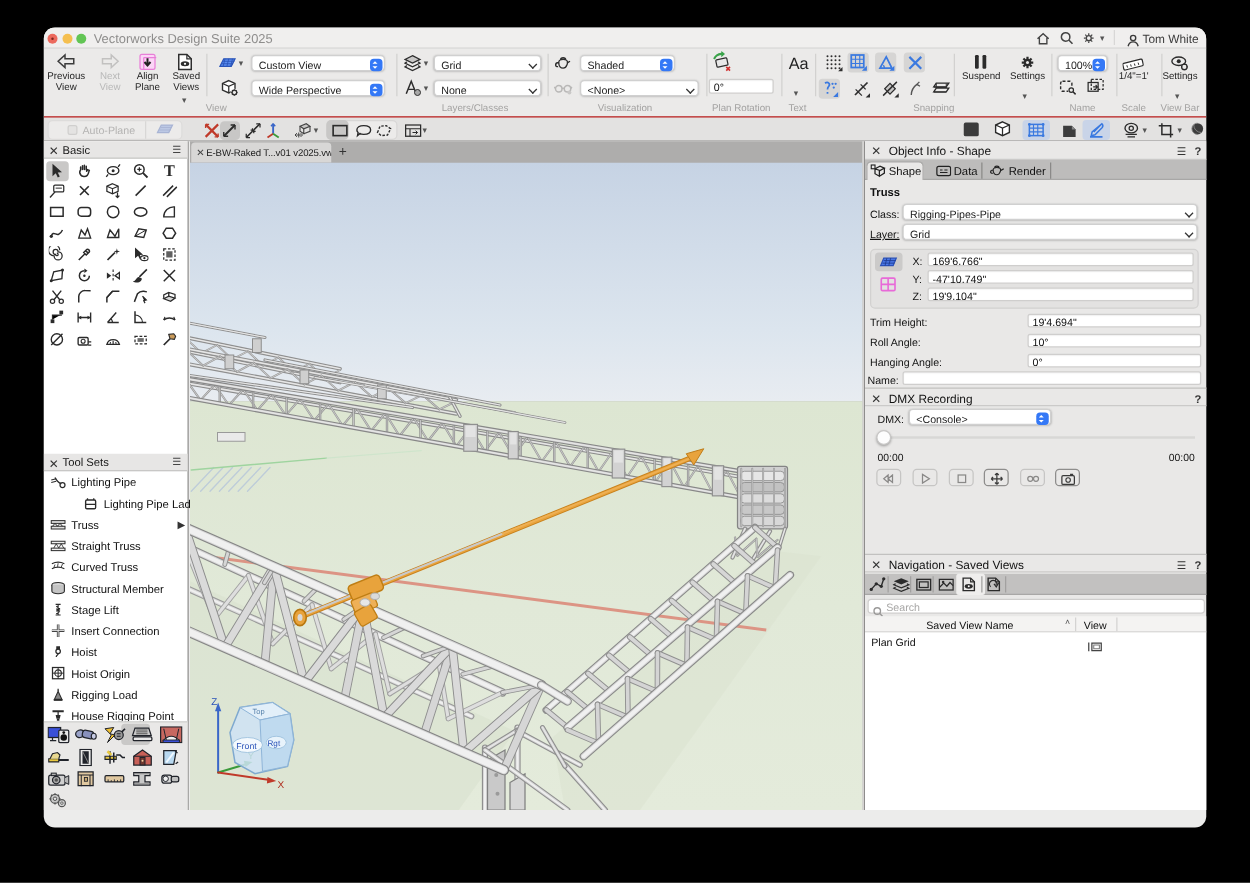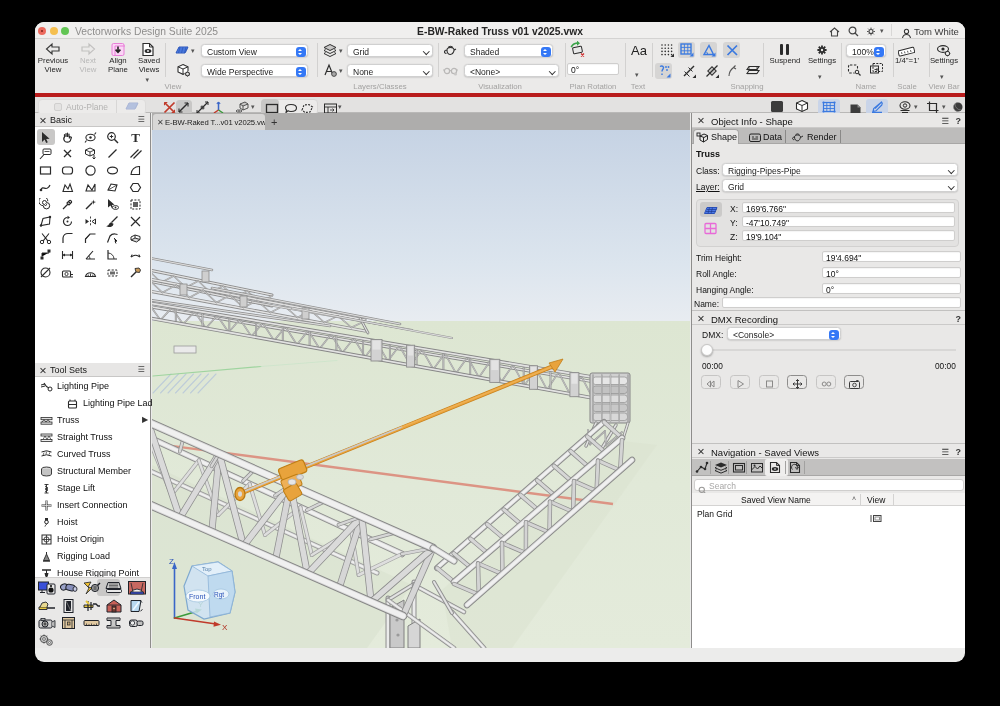--- a/index.html
+++ b/index.html
@@ -9,21 +9,21 @@
 .dd{position:absolute;height:13px;background:#fff;border:0.5px solid #d0d0d0;border-radius:3.5px;font-size:8.5px;color:#1c1c1c;padding:2px 4px 0 5px;box-shadow:0 0.5px 1.5px rgba(0,0,0,0.18);white-space:nowrap;}
 .dd .ch{position:absolute;right:4px;top:3.5px;width:4.5px;height:4.5px;border-right:1.3px solid #333;border-bottom:1.3px solid #333;transform:rotate(45deg);}
 .bstep{position:absolute;right:1.5px;top:1.5px;width:10px;height:10px;background:#3478f6;border-radius:3px;}
 .bstep:before{content:"";position:absolute;left:2.6px;top:2px;border-left:2.4px solid transparent;border-right:2.4px solid transparent;border-bottom:2.6px solid #fff;}
 .bstep:after{content:"";position:absolute;left:2.6px;bottom:2px;border-left:2.4px solid transparent;border-right:2.4px solid transparent;border-top:2.6px solid #fff;}
 .tbt{position:absolute;font-size:7.8px;color:#262626;text-align:center;line-height:8.6px;}
 .tbt.d{color:#b8b8b8;}
 .tbl{position:absolute;top:43px;font-size:7.8px;color:#a3a2a1;text-align:center;width:70px;}
 .sep{position:absolute;top:4px;width:1px;height:34px;background:#d2d1d0;}
 .chv{position:absolute;font-size:7px;color:#555;}
-#modebar{position:absolute;left:0;top:71px;width:930px;height:20px;background:#e3e2e1;border-top:4px solid #b91c1c;border-bottom:1px solid #b9b8b7;}
+#modebar{position:absolute;left:0;top:71px;width:930px;height:20px;background:#e3e2e1;border-top:1px solid #b91c1c;border-bottom:1px solid #b9b8b7;}
 .mbtn{position:absolute;top:2.5px;height:15px;border-radius:3.5px;}
 .sel{background:#c8c7c6;}
 #leftpal{position:absolute;left:0;top:91px;width:116px;height:535px;background:#fff;border-right:1px solid #8e8d8c;}
 .ph{position:absolute;left:0;width:115px;height:14px;background:#e7e6e5;border-bottom:1px solid #c8c7c6;font-size:9px;color:#161616;}
 .ph .x{position:absolute;left:4px;top:1.5px;font-size:9.5px;color:#333;}
 .ph .t{position:absolute;left:15px;top:2px;font-weight:400;}
 .ph .h{position:absolute;right:5px;top:2px;color:#444;font-size:8px;letter-spacing:0;}
 .tsr{position:absolute;left:0;width:115px;height:17px;}
 .tsr .lb{position:absolute;left:22px;top:4px;font-size:9px;color:#101010;white-space:nowrap;}
 .tsr .ic{position:absolute;left:5px;top:2px;}
@@ -40,21 +40,20 @@
 #sb{position:absolute;left:0;top:626px;width:930px;height:14px;background:#e9e8e7;border-top:1px solid #bcbbba;font-size:8.3px;color:#1a1a1a;}
 .pbtn{position:absolute;width:20px;height:14px;background:#e9e8e7;border:1px solid #c4c3c2;border-radius:3.5px;}
 </style></head><body>
 <div id="win">
 <div id="titlebar">
       <div class="tl" style="left:3px;background:#ec6a5e;"></div>
       <div class="a" style="left:5.8px;top:7.8px;width:2.6px;height:2.6px;border-radius:50%;background:#7e251d;"></div>
       <div class="tl" style="left:14.5px;background:#f5bf4f;"></div>
       <div class="tl" style="left:26px;background:#62c554;"></div>
       <div class="a" style="left:40px;top:3.5px;font-size:10.3px;color:#8e8d8c;">Vectorworks Design Suite 2025</div>
-      <div class="a" style="left:300px;top:3.5px;width:330px;text-align:center;font-size:10.3px;font-weight:bold;color:#252525;">E-BW-Raked Truss v01 v2025.vwx</div>
       <div class="a" style="left:793px;top:2px;"><svg width="13" height="13" viewBox="0 0 13 13" style="">
           <path d="M2,7 L6.5,3 L11,7 M3.5,6.2 L3.5,11 L9.5,11 L9.5,6.2" stroke="#444" stroke-width="1.1" fill="none"></path>
         </svg></div>
       <div class="a" style="left:812px;top:2px;"><svg width="13" height="13" viewBox="0 0 13 13" style="">
           <circle cx="5.5" cy="5.5" r="3.4" stroke="#444" stroke-width="1.2" fill="none"></circle>
           <path d="M8,8 L11,11" stroke="#444" stroke-width="1.3"></path>
         </svg></div>
       <div class="a" style="left:830px;top:2px;"><svg width="13" height="13" viewBox="0 0 13 13" style="">
           <circle cx="6" cy="6.5" r="2" stroke="#444" stroke-width="1.1" fill="none"></circle>
           <path d="M6,2.6 v1.4 M6,9 v1.4 M2.1,6.5 h1.4 M8.5,6.5 h1.4 M3.2,3.7 l1,1 M7.8,8.3 l1,1 M8.8,3.7 l-1,1 M4.2,8.3 l-1,1" stroke="#444" stroke-width="1"></path>
@@ -125,21 +124,21 @@
       <div class="sep" style="left:403px;"></div>
       <div class="a" style="left:408px;top:5px;"><svg width="16" height="14" viewBox="0 0 16 14" style="">
           <path d="M4,6 C3,6 1.5,6.5 1.5,8 C1.5,9 2.5,9.5 3.5,9.3 M10.5,6.5 L13,5 M4,6 C4,4.5 5.5,3.5 7.5,3.5 C9.5,3.5 11,4.5 11,6 C11,6.5 10.8,7.5 10.5,8 C10,9.5 9,10.5 7.5,10.5 C5.5,10.5 4,9 4,6 Z M5.5,3.8 C5.5,2.8 6.2,2.2 7.5,2.2 C8.8,2.2 9.5,2.8 9.5,3.8" stroke="#2e2e2e" stroke-width="1.1" fill="none"></path>
         </svg></div>
       <div class="a" style="left:408px;top:25px;"><svg width="16" height="14" viewBox="0 0 16 14" style="">
           <circle cx="4" cy="7" r="2.6" stroke="#b9b8b7" stroke-width="1.2" fill="none"></circle>
           <circle cx="11" cy="7" r="2.6" stroke="#b9b8b7" stroke-width="1.2" fill="none"></circle>
           <path d="M6.6,7 Q7.5,6 8.4,7 M1.4,7 L0.5,5.5 M13.6,7 L14.5,5.5" stroke="#b9b8b7" stroke-width="1.1" fill="none"></path>
           <circle cx="12.5" cy="10" r="1.6" fill="#c9c8c7"></circle>
         </svg></div>
-      <div class="dd" style="left:429px;top:5px;width:89px;">Shaded<div class="bstep"></div></div>
+      <div class="dd" style="left:429px;top:5px;width:76px;">Shaded<div class="bstep"></div></div>
       <div class="dd" style="left:429px;top:25px;width:95px;">&lt;None&gt;<span class="ch"></span></div>
       <div class="tbl" style="left:430px;">Visualization</div>
       <div class="sep" style="left:530px;"></div>
       <div class="a" style="left:534px;top:2px;"><svg width="17" height="17" viewBox="0 0 17 17" style="">
           <path d="M2,5 a6,6 0 0 1 5,-3.5 l0,1.8 3,-2.6 -3,-2.6 0,1.6 a8,8 0 0 0 -6.5,4.6 Z" fill="#3aa34a" transform="translate(1,1.5)"></path>
           <rect x="4" y="6" width="9" height="6" rx="0.8" fill="#e8e8e8" stroke="#2e2e2e" stroke-width="1" transform="rotate(-12 8.5 9)"></rect>
           <path d="M12,12.5 l3,3 M15,12.5 l-3,3" stroke="#d03030" stroke-width="1.3"></path>
         </svg></div>
       <div class="fld" style="left:532px;top:24px;width:52px;height:12px;">0°</div>
       <div class="tbl" style="left:523px;">Plan Rotation</div>

